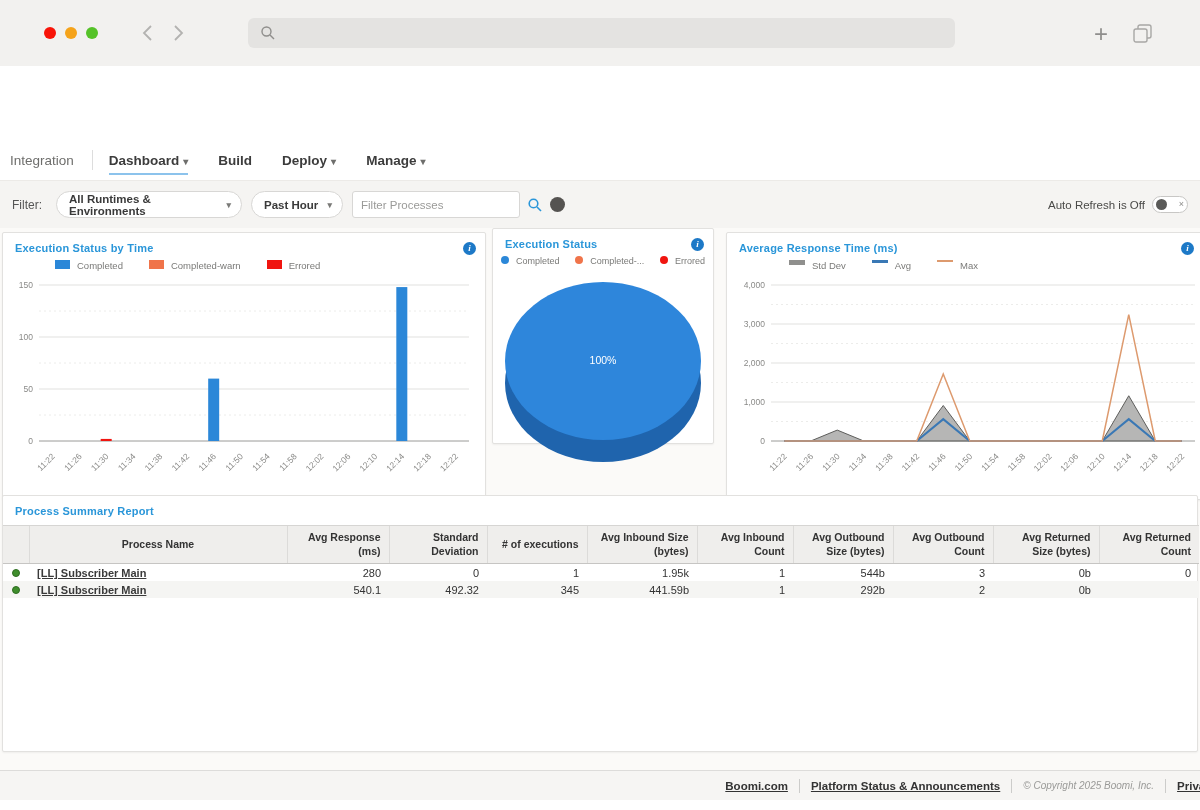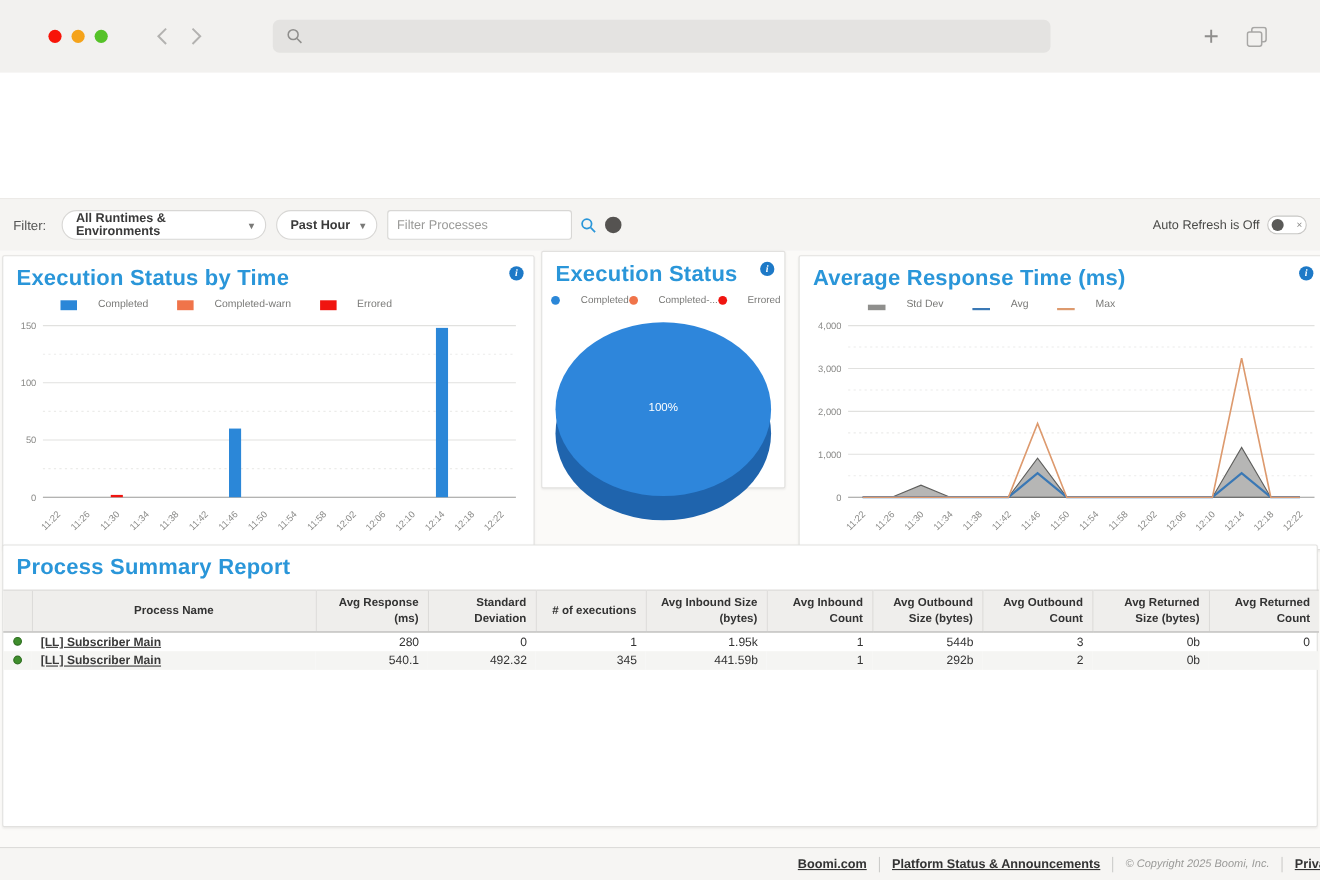--- a/index.html
+++ b/index.html
@@ -37,25 +37,25 @@
   .toggle .knob { width:11px; height:11px; border-radius:50%; background:#5a5a58; }
   .toggle .tx { font-size:9px; color:#8a8a88; line-height:1; }
 
   
   .dash { position:absolute; top:228px; left:0; right:0; bottom:40px; background:#fbfaf8; }
   .panel { position:absolute; background:#fff; border:1px solid #e2e1df; border-radius:2px; box-shadow:0 1px 2px rgba(0,0,0,.05); }
   .p1 { left:2px; top:4px; width:484px; height:268px; }
   .p2 { left:492px; top:0; width:222px; height:216px; }
   .p3 { left:726px; top:4px; width:478px; height:268px; }
   .psum { left:2px; top:267px; width:1196px; height:257px; }
-  .panel-title { font-size:20px; font-weight:bold; color:#2a96d9; padding:9px 12px 0; letter-spacing:.2px; }
+  .panel-title { font-size:11px; font-weight:bold; color:#2a96d9; padding:9px 12px 0; letter-spacing:.2px; }
   .info { position:absolute; right:9px; top:9px; width:13px; height:13px; border-radius:50%; background:#1d79c7; color:#fff; font-size:9px; font-weight:bold; font-family:"Liberation Serif",serif; font-style:italic; text-align:center; line-height:13px; cursor:pointer; }
   .legend { display:flex; align-items:center; font-size:9.5px; color:#7a7a78; margin:6px 0 0 52px; gap:26px; }
   .p2 .legend { margin:6px 8px 0; gap:0; justify-content:space-between; font-size:9px; }
-  .lg-item { display:flex; align-items:flex-end; gap:19px; white-space:nowrap; }
+  .lg-item { display:flex; align-items:flex-start; gap:7px; white-space:nowrap; }
   .sw-rect { width:15px; height:9px; display:inline-block; }
   .sw-dot { width:8px; height:8px; border-radius:50%; display:inline-block; }
   .sw-line { width:16px; display:inline-block; }
   .chart-svg { display:block; margin:2px 0 0 6px; }
 
   
   .pie-wrap { position:relative; width:196px; height:180px; margin:16px auto 0; }
   .pie-rim  { position:absolute; left:0; top:22px; width:196px; height:158px; border-radius:50%; background:#1f64ad; }
   .pie-top  { position:absolute; left:0; top:0; width:196px; height:158px; border-radius:50%; background:#2e86db; }
   .pie-label { position:absolute; left:0; right:0; top:72px; text-align:center; color:#fff; font-size:10.5px; }
@@ -102,20 +102,28 @@
           <line x1="10" y1="10" x2="14" y2="14" stroke="#8f8e8c" stroke-width="1.4"></line>
         </svg>
     </div>
     <div class="chrome-plus">+</div>
     <svg class="tabs-icon" width="19" height="19" viewBox="0 0 19 19">
         <rect x="5" y="1" width="13" height="13" rx="2" fill="none" stroke="#a8a7a5" stroke-width="1.4"></rect>
         <rect x="1" y="5" width="13" height="13" rx="2" fill="#f2f1ef" stroke="#a8a7a5" stroke-width="1.4"></rect>
       </svg>
   </div>
 
+  <div class="appbar">
+    <span class="nav-plain">Integration</span>
+    <span class="nav-sep"></span>
+    <span class="nav-item active"><span>Dashboard</span><span class="caret">▾</span></span>
+    <span class="nav-item"><span>Build</span></span>
+    <span class="nav-item"><span>Deploy</span><span class="caret">▾</span></span>
+    <span class="nav-item"><span>Manage</span><span class="caret">▾</span></span>
+  </div>
 
   <div class="filterbar">
     <span class="flt-label">Filter:</span>
     <span class="pill" style="width:186px">
         <span>All Runtimes &amp; Environments</span>
         <span class="caret">▾</span>
       </span>
     <span class="pill" style="width:92px">
         <span>Past Hour</span>
         <span class="caret">▾</span>

